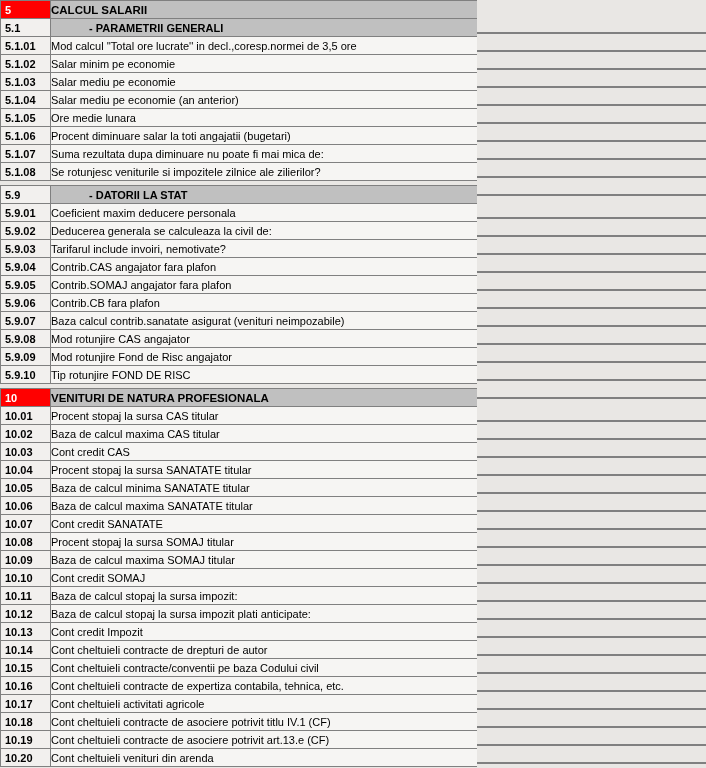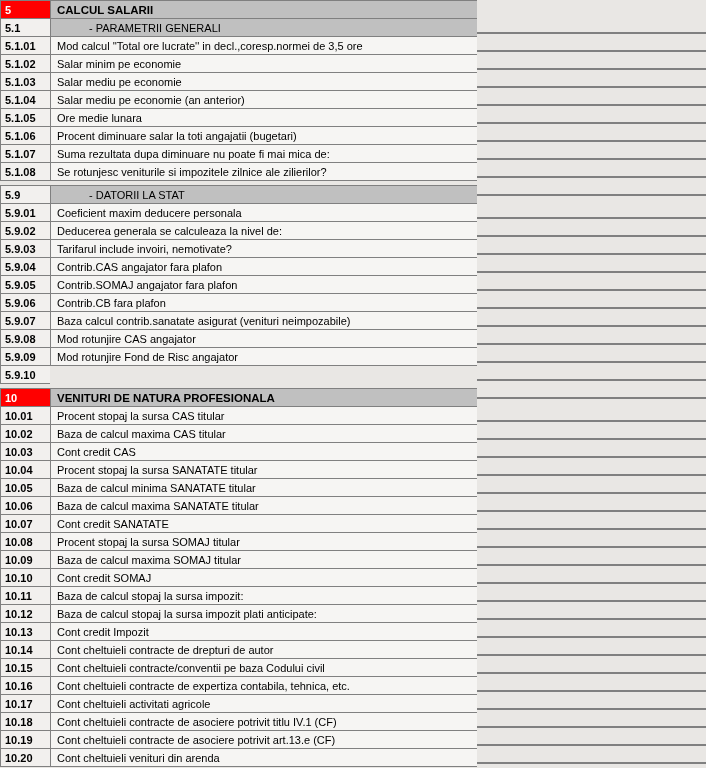--- a/index.html
+++ b/index.html
@@ -30,36 +30,35 @@
     white-space:nowrap;
   }
   .cell-code{
     width:50px;
     padding-left:4px;
     font-weight:bold;
     background:#f2f0ee;
   }
   .cell-desc{
     width:427px;
-    padding-left:6px;
     background:#f6f5f3;
   }
   .cell-value{
     flex:1;
     padding-left:5px;
     background:#f6f5f3;
     border-right:1px solid #808080;
     margin-top:32px;
   }
   
   .row-main .cell-code{background:#ff0000;color:#ffffff;}
   .row-main .cell-desc,
   .row-main .cell-value{background:#c0c0c0;font-weight:bold;font-size:11.5px;}
   
-  .row-sub .cell-desc{background:#c0c0c0;padding-left:38px;}
+  .row-sub .cell-desc{background:#c0c0c0;padding-left:38px;font-weight:bold;}
   .row-sub .cell-value{background:#c0c0c0;}
 </style>
 </head>
 <body>
 
 <div class="table">
     <div class="row row-main">
     <div class="cell cell-code">5</div>
     <div class="cell cell-desc">CALCUL SALARII</div>
     <div class="cell cell-value"></div>
@@ -114,21 +113,21 @@
     <div class="cell cell-desc">- DATORII LA STAT</div>
     <div class="cell cell-value"></div>
   </div>
     <div class="row row-data">
     <div class="cell cell-code">5.9.01</div>
     <div class="cell cell-desc">Coeficient maxim deducere personala</div>
     <div class="cell cell-value">3</div>
   </div>
     <div class="row row-data">
     <div class="cell cell-code">5.9.02</div>
-    <div class="cell cell-desc">Deducerea generala se calculeaza la nivel de:</div>
+    <div class="cell cell-desc">Deducerea generala se calculeaza la civil de:</div>
     <div class="cell cell-value">Contract</div>
   </div>
     <div class="row row-data">
     <div class="cell cell-code">5.9.03</div>
     <div class="cell cell-desc">Tarifarul include invoiri, nemotivate?</div>
     <div class="cell cell-value">NU</div>
   </div>
     <div class="row row-data">
     <div class="cell cell-code">5.9.04</div>
     <div class="cell cell-desc">Contrib.CAS angajator fara plafon</div>
@@ -154,20 +153,21 @@
     <div class="cell cell-desc">Mod rotunjire CAS angajator</div>
     <div class="cell cell-value">Pe total contributie</div>
   </div>
     <div class="row row-data">
     <div class="cell cell-code">5.9.09</div>
     <div class="cell cell-desc">Mod rotunjire Fond de Risc angajator</div>
     <div class="cell cell-value">Pe total contributie</div>
   </div>
     <div class="row row-data">
     <div class="cell cell-code">5.9.10</div>
+    <div class="cell cell-desc">Tip rotunjire FOND DE RISC</div>
     <div class="cell cell-value">Val.subunitara = 1</div>
   </div>
     <div class="row row-main gap-before">
     <div class="cell cell-code">10</div>
     <div class="cell cell-desc">VENITURI DE NATURA PROFESIONALA</div>
     <div class="cell cell-value"></div>
   </div>
     <div class="row row-data">
     <div class="cell cell-code">10.01</div>
     <div class="cell cell-desc">Procent stopaj la sursa CAS titular</div>

